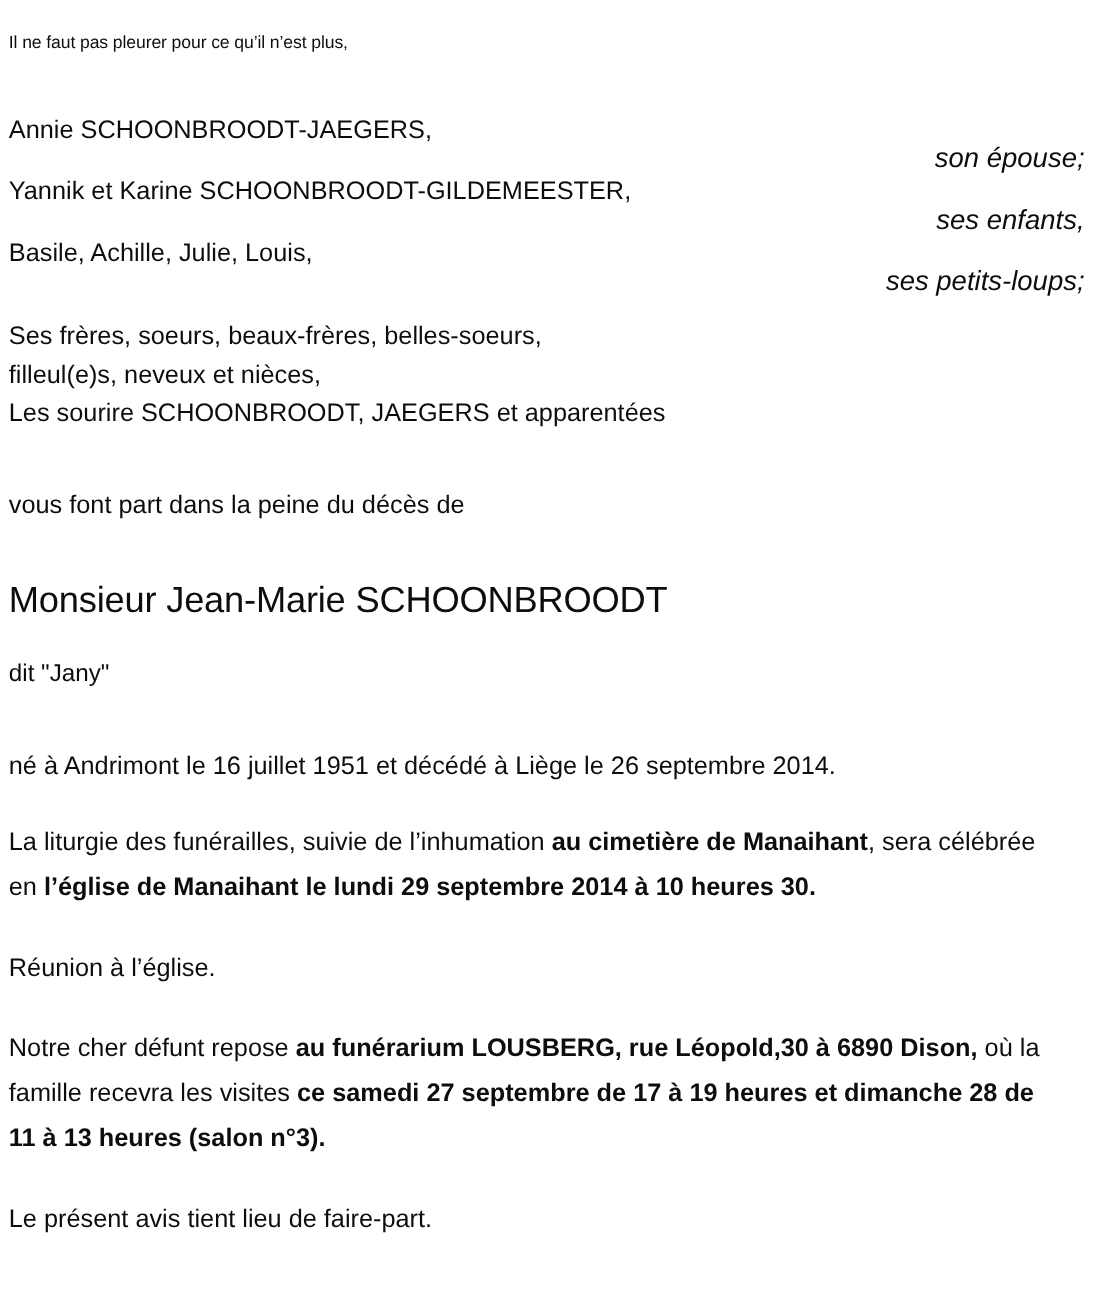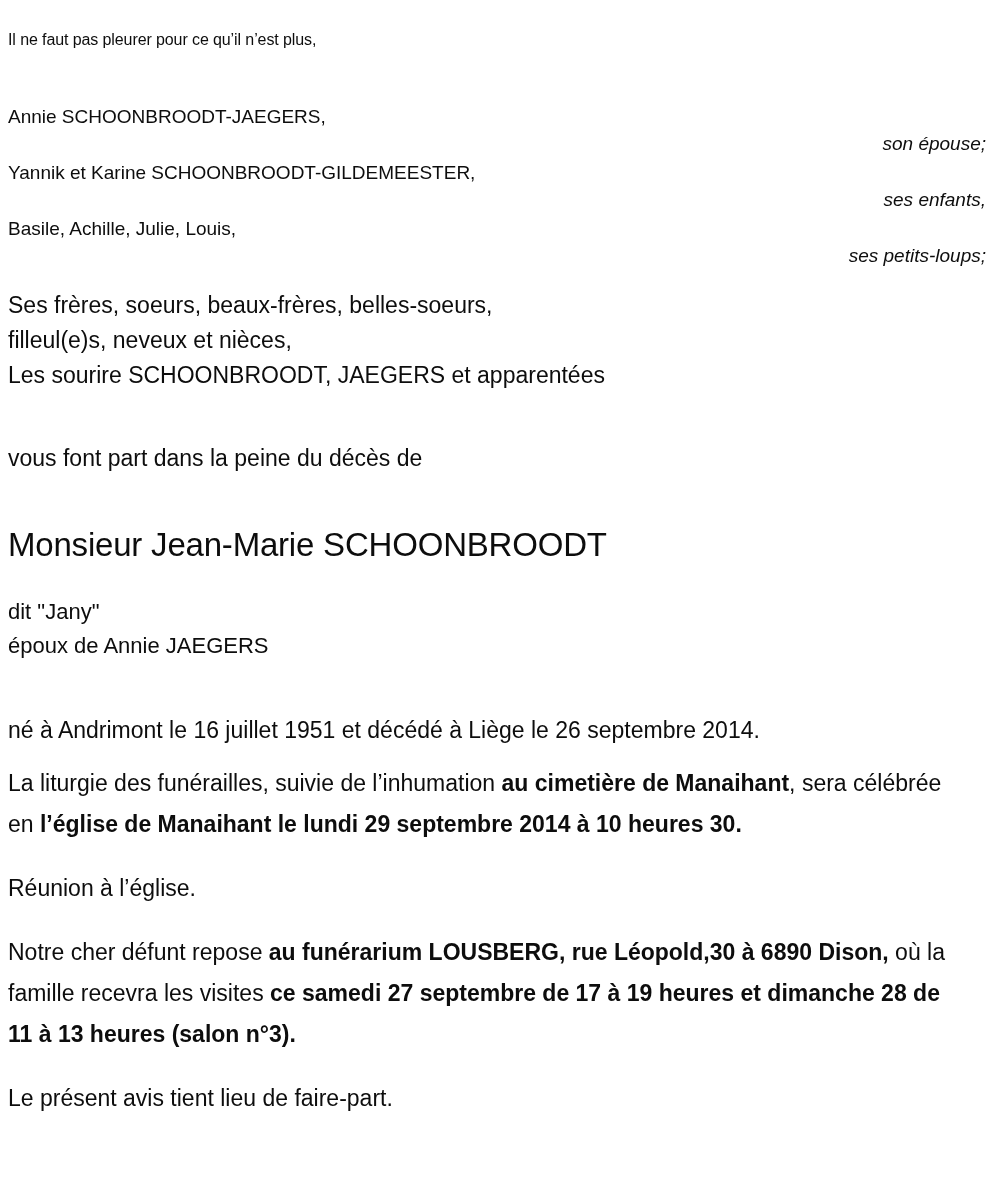--- a/index.html
+++ b/index.html
@@ -43,29 +43,29 @@
   }
   .family-row {
     position: relative;
     display: block;
     height: 56px;
   }
   .family-name {
     position: absolute;
     left: 0;
     top: 0;
-    font-size: 19px;
+    font-size: 23px;
     line-height: 34px;
     white-space: nowrap;
   }
   .family-role {
     position: absolute;
     right: 6px;
     top: 30px;
-    font-size: 19px;
+    font-size: 25px;
     line-height: 28px;
     font-style: italic;
     white-space: nowrap;
   }
 
   
   .relatives {
     margin-top: 20px;
   }
   .relatives div {
@@ -101,21 +101,21 @@
 
   
   .dates {
     margin-top: 50px;
     font-size: 23px;
     line-height: 34px;
   }
 
   
   .para {
-    margin-top: 16px;
+    margin-top: 32px;
     font-size: 23px;
     line-height: 41px;
     max-width: 960px;
   }
   .para b, .para strong {
     font-weight: 700;
   }
 </style>
 </head>
 <body>
@@ -150,21 +150,20 @@
     <div>filleul(e)s, neveux et nièces,</div>
     <div>Les sourire SCHOONBROODT, JAEGERS et apparentées</div>
   </div>
 
   <div class="announce">vous font part dans la peine du décès de</div>
 
   <div class="deceased-name">Monsieur Jean-Marie SCHOONBROODT</div>
 
   <div class="alias">
     <div>dit "Jany"</div>
-    <div>époux de Annie JAEGERS</div>
   </div>
 
   <div class="dates">né à Andrimont le 16 juillet 1951 et décédé à Liège le 26 septembre 2014.</div>
 
   <p class="para">
     <span>La liturgie des funérailles, suivie de l’inhumation </span><b>au cimetière de Manaihant</b><span>, sera célébrée en </span><b>l’église de Manaihant le lundi 29 septembre 2014 à 10 heures 30.</b>
   </p>
 
   <p class="para">Réunion à l’église.</p>
 

